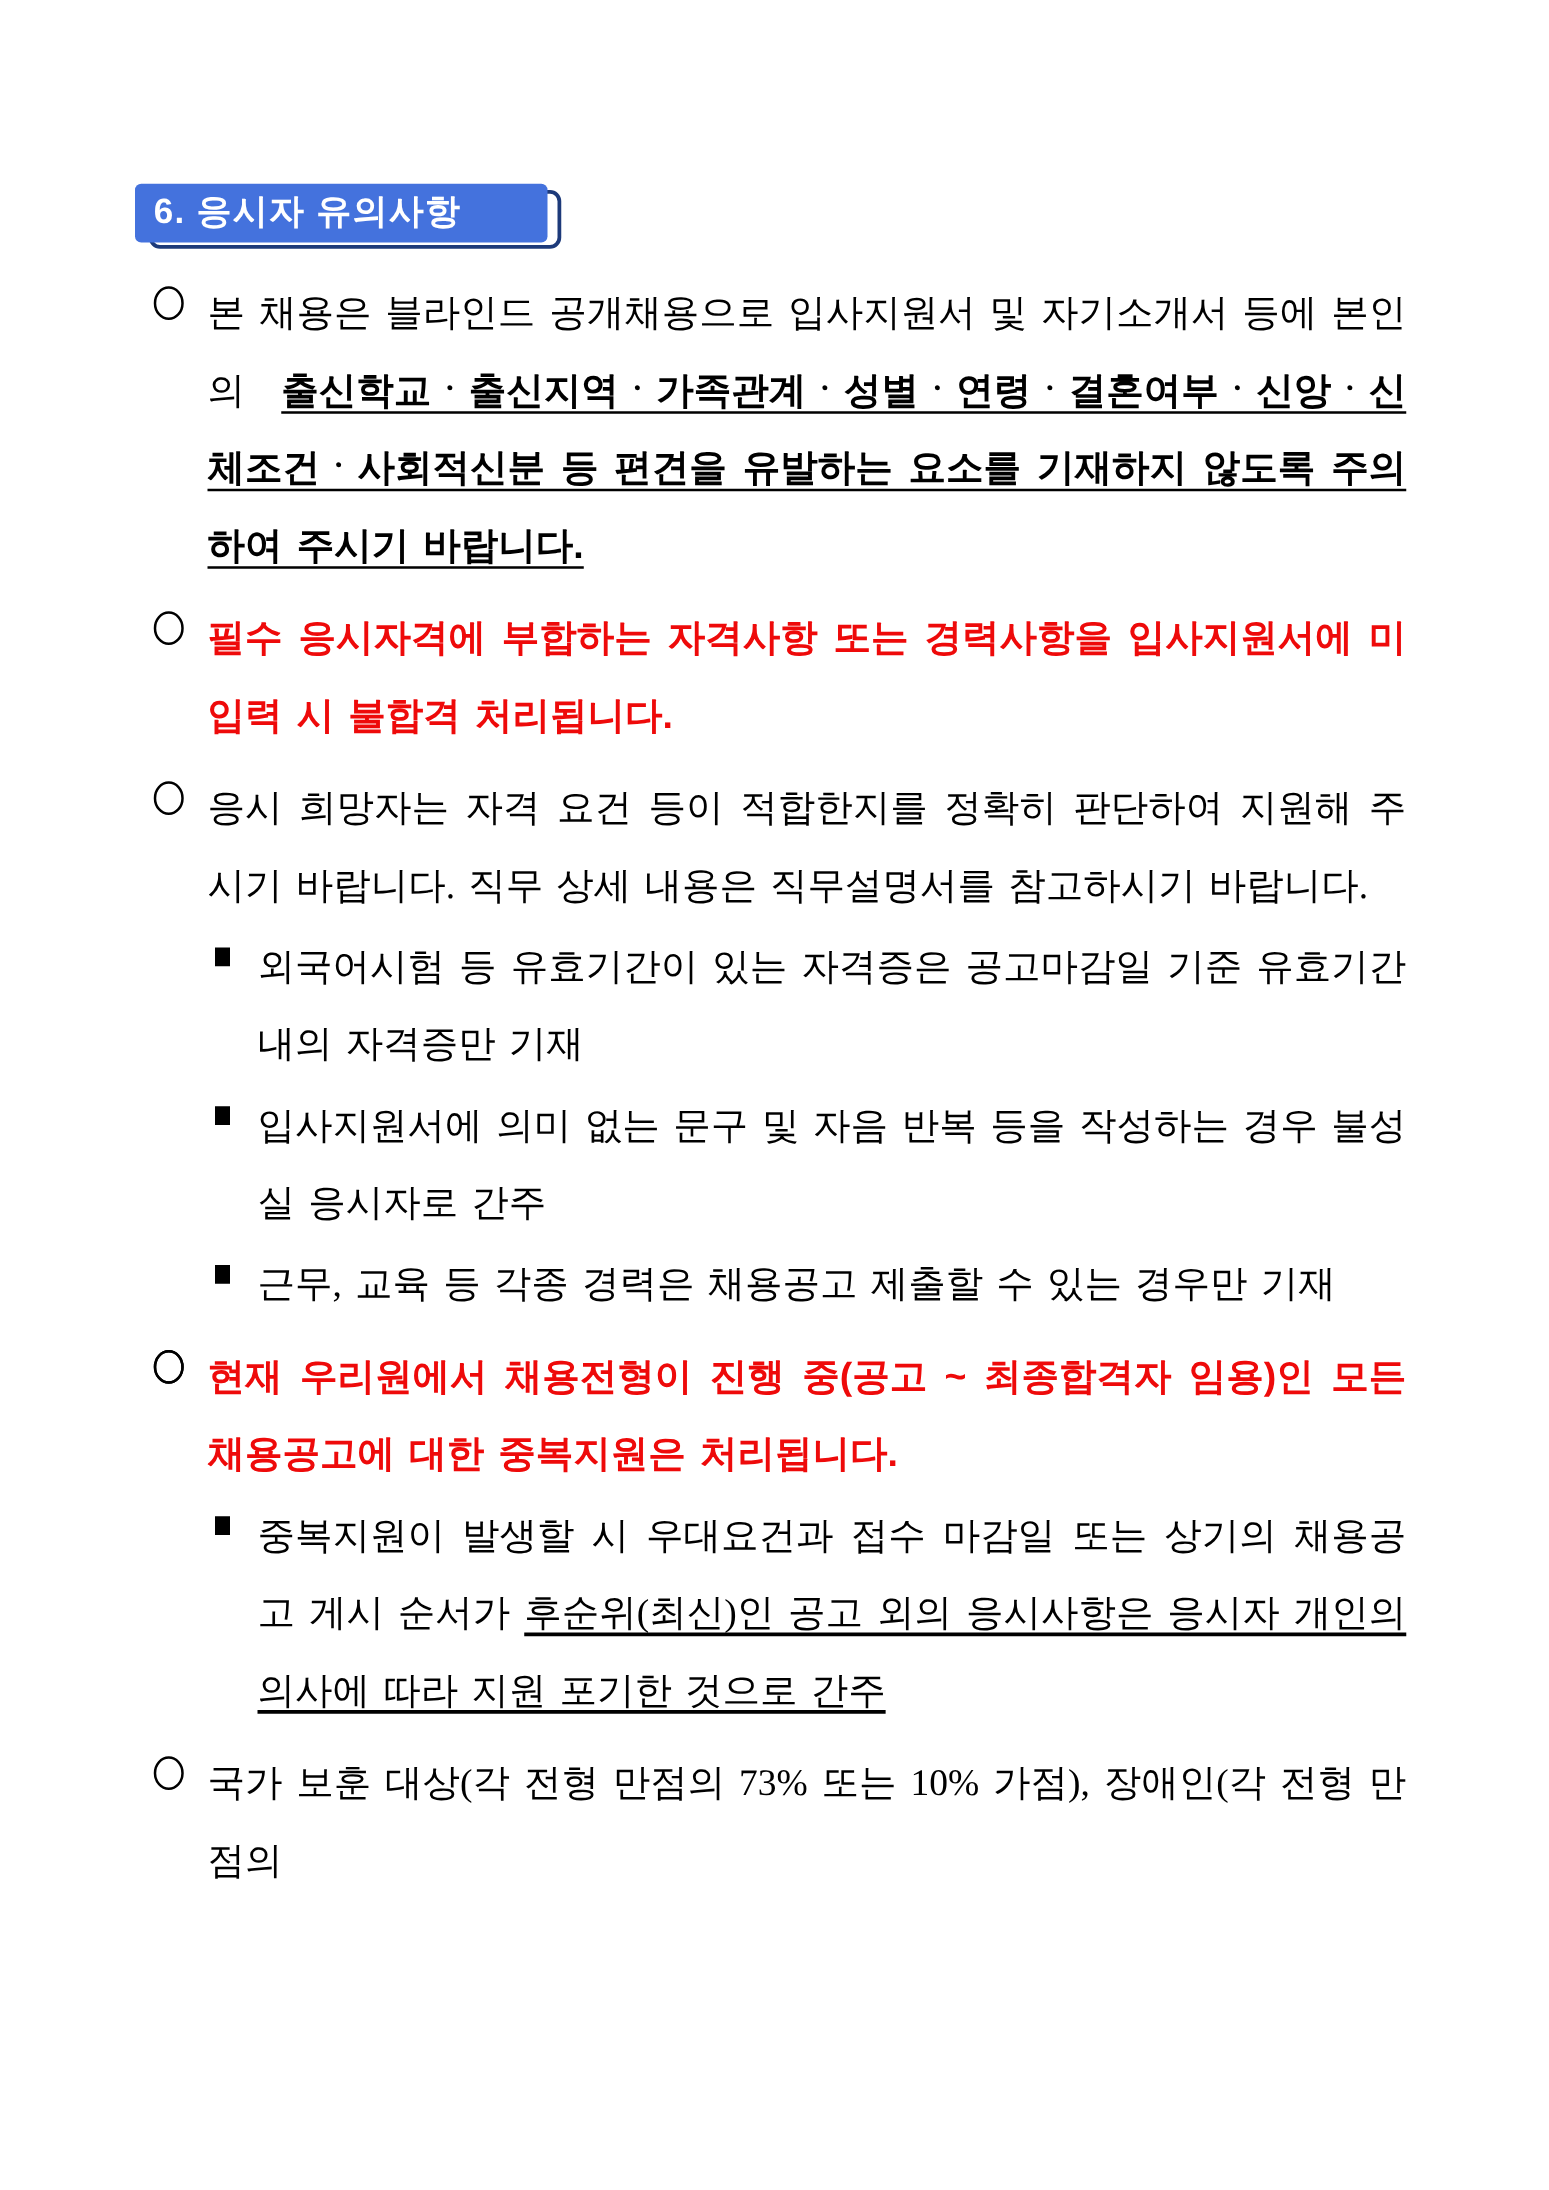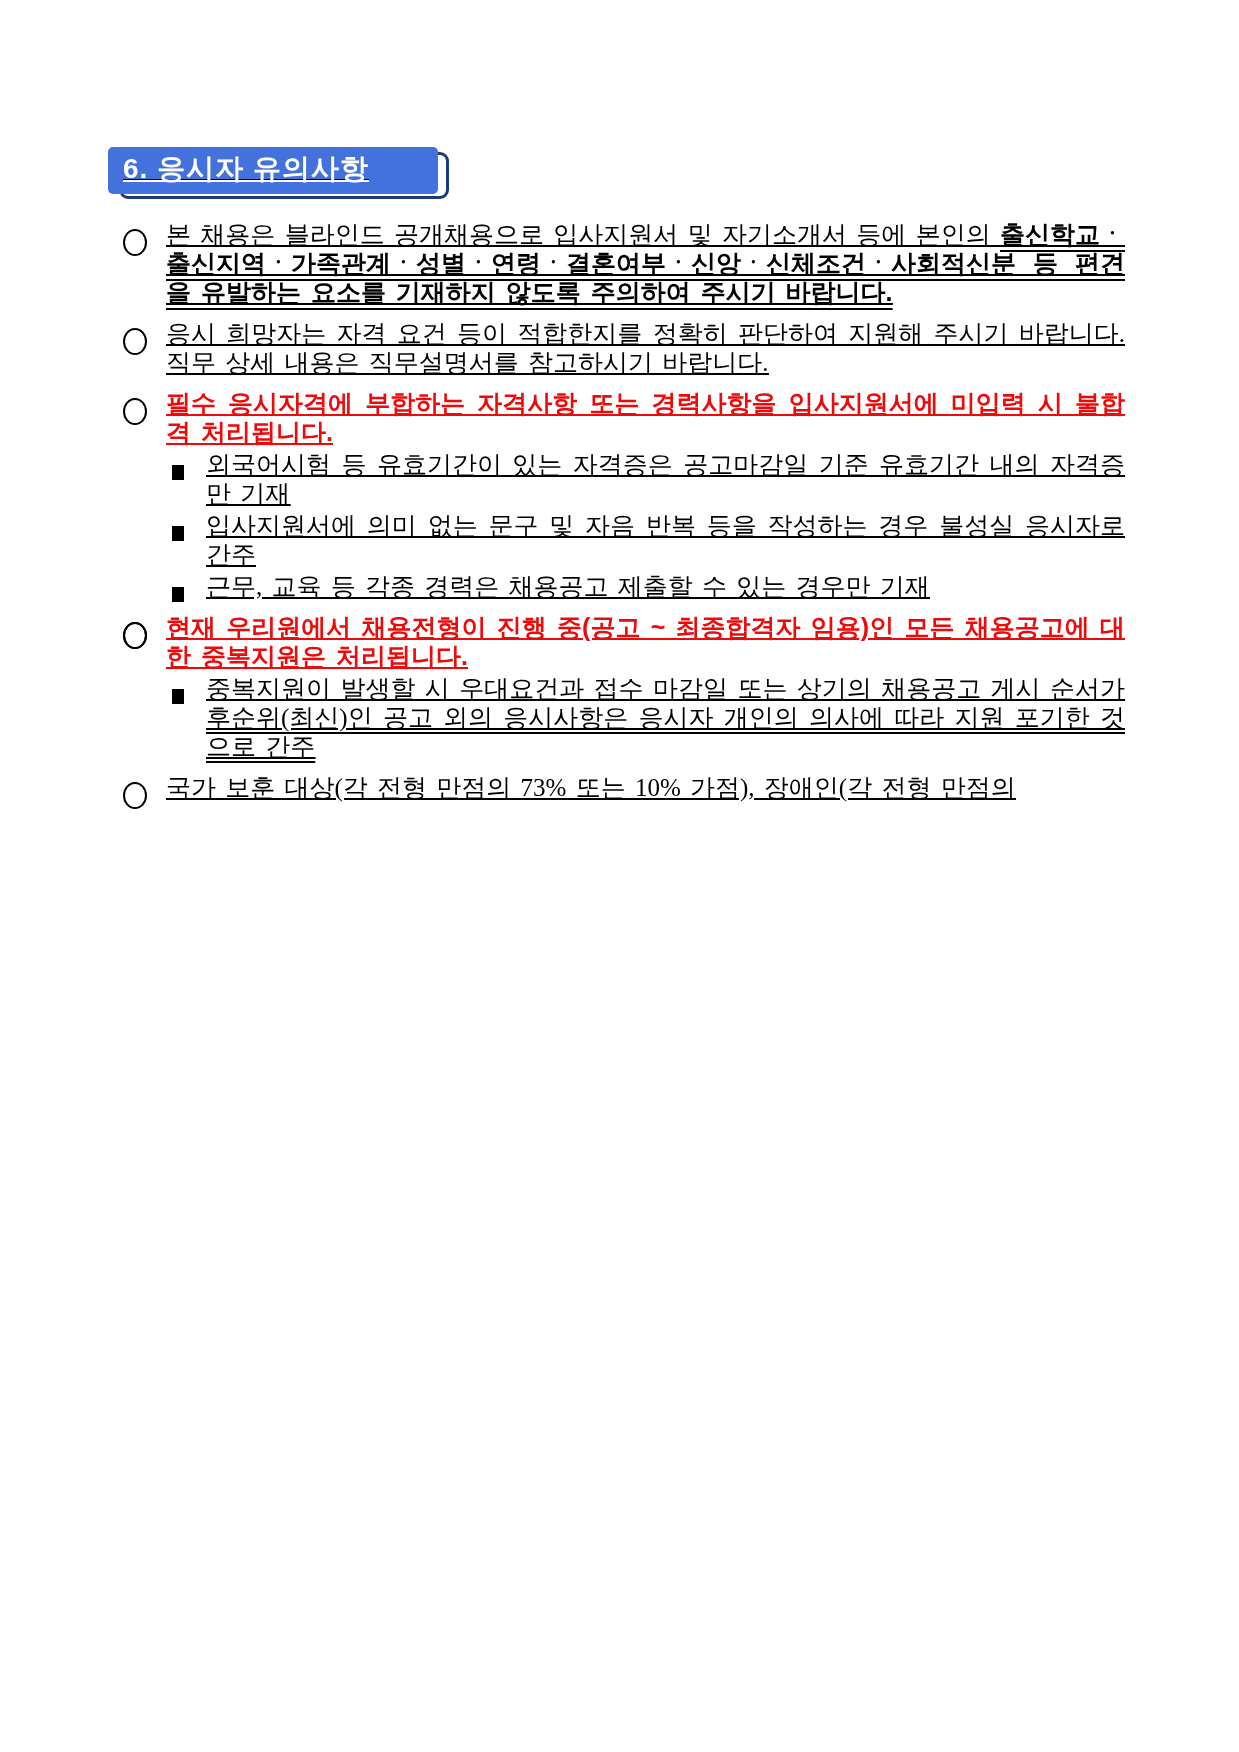--- a/index.html
+++ b/index.html
@@ -1,15 +1,15 @@
 <!DOCTYPE html>
 <html style="--accent: #4472dd; --accent-dark: #1d3a7a; --red: #ee0a0a;"><head>
 <meta charset="utf-8">
 <style>
-  * { box-sizing: border-box; text-decoration: underline; }
+  * { box-sizing: border-box; }
   html, body { margin: 0; padding: 0; }
   body {
     width: 1239px;
     height: 1752px;
     background: #ffffff;
     font-family: "Liberation Serif", "DejaVu Serif", serif;
     color: #000000;
     overflow: hidden;
   }
   .page { position: relative; width: 1239px; height: 1752px; background: #fff; }
@@ -38,22 +38,22 @@
     letter-spacing: 1px;
     white-space: nowrap;
   }
 
   
   .notice-list { position: absolute; top: 220px; left: 122px; right: 114px; }
   .item {
     position: relative;
     padding-left: 44px;
     text-align: justify;
-    font-size: 25px;
-    line-height: 29px;
+    font-size: 30px;
+    line-height: 62px;
     word-spacing: 3px;
   }
   .item.circle { margin-top: 12px; }
   .item.square { margin-top: 3px; padding-left: 84px; }
   .item:first-child { margin-top: 0; }
 
   .marker-circle {
     position: absolute; left: 1px; top: 9px;
     width: 24px; height: 27px;
     border: 2px solid #000;
@@ -93,22 +93,22 @@
 
   <div class="title-wrap">
     <div class="title-shadow"></div>
     <div class="title-box">
       <span class="title-text">6. 응시자 유의사항</span>
     </div>
   </div>
 
   <div class="notice-list" id="notice-list">
       <div class="item circle"><span class="marker-circle"></span><span class="content"><span class="seg-plain">본 채용은 블라인드 공개채용으로 입사지원서 및 자기소개서 등에 본인의 </span><span class="seg-bold_underline">출신학교ㆍ출신지역ㆍ가족관계ㆍ성별ㆍ연령ㆍ결혼여부ㆍ신앙ㆍ신체조건ㆍ사회적신분 등 편견을 유발하는 요소를 기재하지 않도록 주의하여 주시기 바랍니다.</span></span></div>
+      <div class="item circle"><span class="marker-circle"></span><span class="content"><span class="seg-red">필수 응시자격에 부합하는 자격사항 또는 경력사항을 입사지원서에 미입력 시 불합격 처리됩니다.</span></span></div>
       <div class="item circle"><span class="marker-circle"></span><span class="content"><span class="seg-plain">응시 희망자는 자격 요건 등이 적합한지를 정확히 판단하여 지원해 주시기 바랍니다. 직무 상세 내용은 직무설명서를 참고하시기 바랍니다.</span></span></div>
-      <div class="item circle"><span class="marker-circle"></span><span class="content"><span class="seg-red">필수 응시자격에 부합하는 자격사항 또는 경력사항을 입사지원서에 미입력 시 불합격 처리됩니다.</span></span></div>
       <div class="item square"><span class="marker-square"></span><span class="content"><span class="seg-plain">외국어시험 등 유효기간이 있는 자격증은 공고마감일 기준 유효기간 내의 자격증만 기재</span></span></div>
       <div class="item square"><span class="marker-square"></span><span class="content"><span class="seg-plain">입사지원서에 의미 없는 문구 및 자음 반복 등을 작성하는 경우 불성실 응시자로 간주</span></span></div>
       <div class="item square"><span class="marker-square"></span><span class="content"><span class="seg-plain">근무, 교육 등 각종 경력은 채용공고 제출할 수 있는 경우만 기재</span></span></div>
       <div class="item circle"><span class="marker-circle"></span></div>
       <div class="item circle"><span class="marker-circle"></span><span class="content"><span class="seg-red">현재 우리원에서 채용전형이 진행 중(공고 ~ 최종합격자 임용)인 모든 채용공고에 대한 중복지원은 처리됩니다.</span></span></div>
       <div class="item square"><span class="marker-square"></span><span class="content"><span class="seg-plain">중복지원이 발생할 시 우대요건과 접수 마감일 또는 상기의 채용공고 게시 순서가 </span><span class="seg-underline">후순위(최신)인 공고 외의 응시사항은 응시자 개인의 의사에 따라 지원 포기한 것으로 간주</span></span></div>
       <div class="item circle"><span class="marker-circle"></span><span class="content"><span class="seg-plain">국가 보훈 대상(각 전형 만점의 73% 또는 10% 가점), 장애인(각 전형 만점의</span></span></div>
     </div>
 
 </div>

